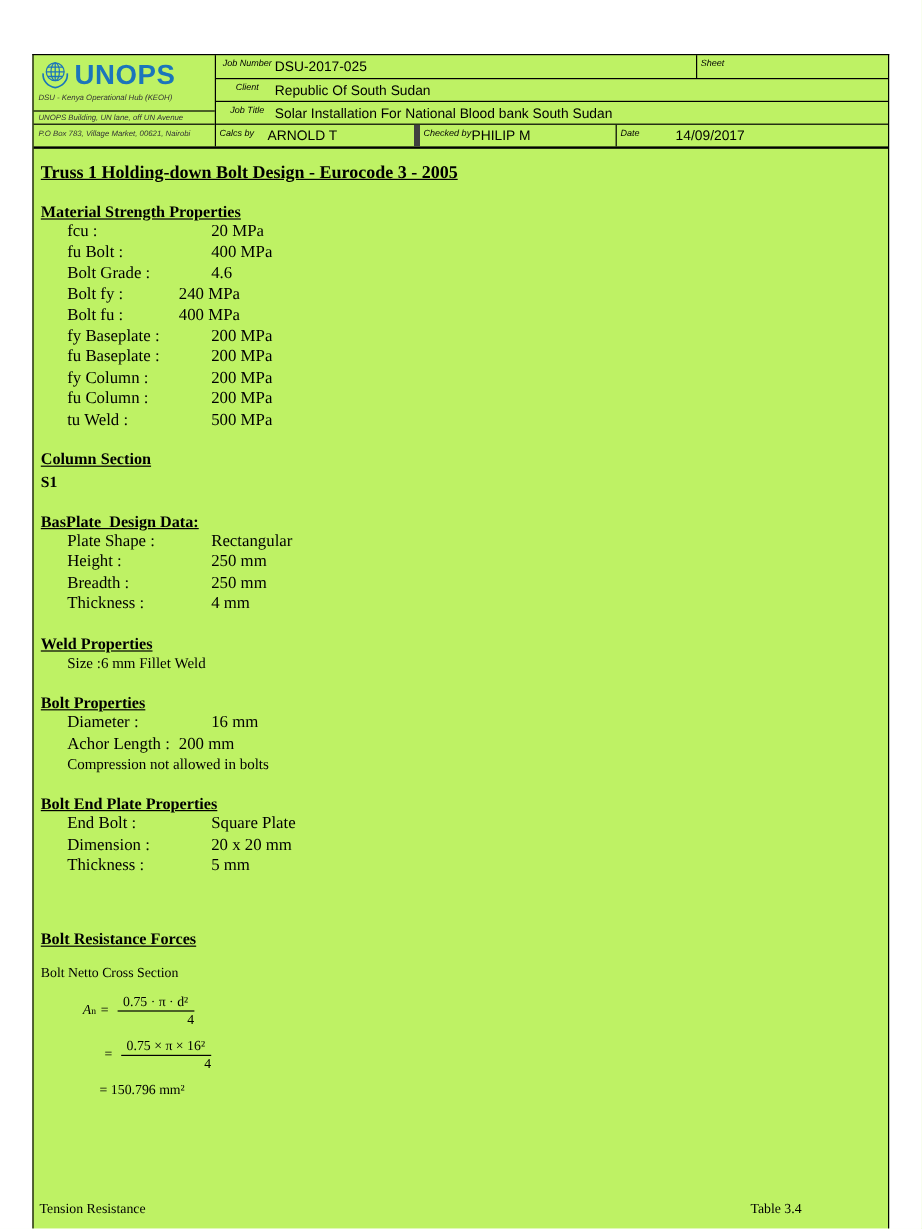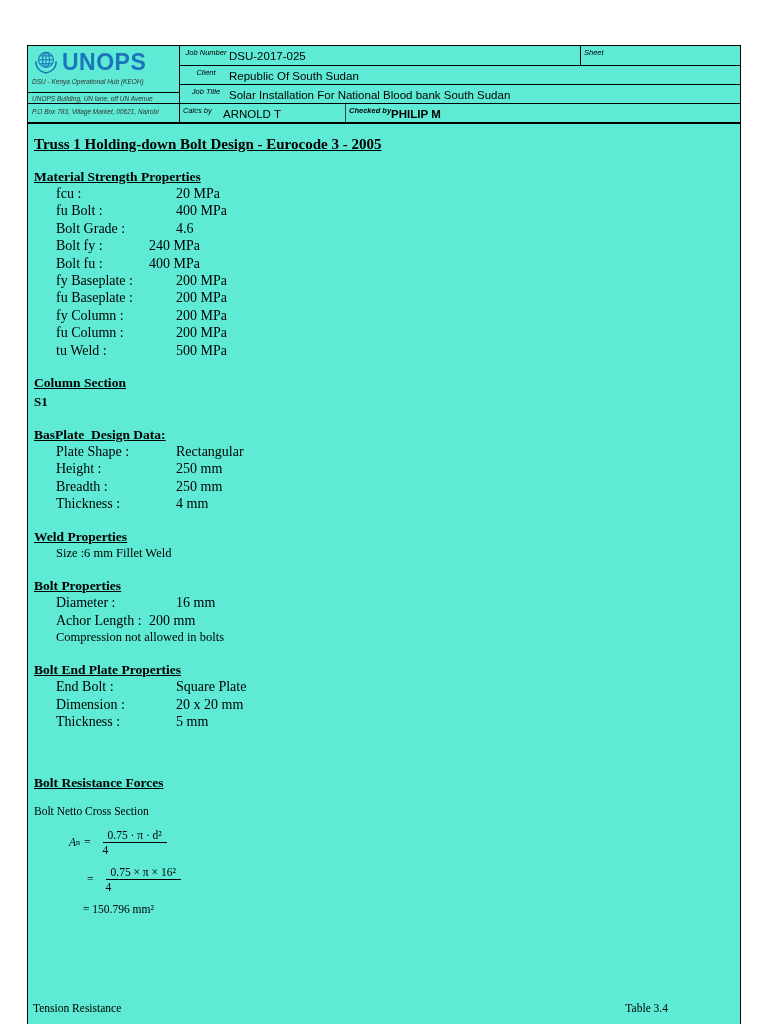--- a/index.html
+++ b/index.html
@@ -5,21 +5,21 @@
   * { margin:0; padding:0; box-sizing:border-box; }
   html,body { background:#fff; }
   body {
     width:768px; height:1024px;
     font-family:"Liberation Serif", serif;
     color:#000;
   }
   .page { position:relative; width:768px; height:1024px; background:#fff; overflow:hidden; }
   .frame {
     position:absolute; left:27px; top:45px; width:714px; height:979px;
-    border:1px solid #000; border-bottom:none; background:#5eead4;
+    border:1px solid #000; border-bottom:none; background:#bef264;
   }
 
   
   .hdr { display:flex; border-bottom:2px solid #000; height:78px; }
   .logo-cell { width:152px; border-right:1px solid #000; display:flex; flex-direction:column; }
   .logo-block { flex:1; padding:2px 4px 0; }
   .logo-row { display:flex; align-items:center; gap:2px; }
   .brand {
     font-family:"Liberation Sans", sans-serif; font-weight:bold; font-size:23px;
     color:var(--brand_blue, #1b75bb); letter-spacing:0.5px; line-height:1;
@@ -38,21 +38,21 @@
   .cell-label {
     font-family:"Liberation Sans", sans-serif; font-style:italic; font-size:7.5px;
     white-space:nowrap; min-width:46px; padding-top:1px;
   }
   .cell-value {
     font-family:"Liberation Sans", sans-serif; font-size:11.5px;
     padding-top:3px; white-space:nowrap;
   }
   .cell-sheet { width:160px; border-left:1px solid #000; }
   .row4 .cell-calcs { width:165px; }
-  .row4 .cell-checked { width:168px; border-left:1px solid #404040;font-weight:bold; }
+  .row4 .cell-checked { width:168px; border-left:5px solid #404040; }
   .row4 .cell-date { flex:1; border-left:1px solid #000; }
   .row4 .cell-label { min-width:40px; }
   .cell-date .cell-value { margin-left:6px; }
 
   
   .content { padding:6px 10px 0 6px; }
   .title {
     font-size:15px; font-weight:bold; text-decoration:underline;
     margin-top:6px; white-space:pre-wrap;
   }
@@ -68,21 +68,21 @@
   .plain-bold-line { margin-left:22px; font-weight:normal; font-size:12.5px; line-height:17.4px; white-space:pre-wrap; }
   .sec-value { font-weight:bold; font-size:13px; line-height:18px; margin-top:2px; }
   .sub-line { margin-top:14px; font-size:11.5px; }
 
   
   .formula { margin-top:12px; font-size:11.5px; }
   .f-line { display:flex; align-items:center; margin-top:10px; margin-left:35px; }
   .f-line.indent2 { margin-left:49px; }
   .f-var { font-style:italic; }
   .f-eq { margin:0 4px; }
-  .frac { display:inline-flex; flex-direction:column; align-items:flex-start; margin:0 8px; }
+  .frac { display:inline-flex; flex-direction:column; align-items:flex-end; margin:0 3px; }
   .frac .num { padding:0 5px 1px; border-bottom:1px solid #000; text-align:center; }
   .frac .den { padding-top:1px; }
   sub { font-size:8px; }
 
   
   .footer {
     position:absolute; left:33px; right:100px; bottom:10px;
     display:flex; justify-content:space-between; font-size:11.5px;
   }
 </style>
@@ -142,20 +142,24 @@
 
         <div class="hdr-row row4">
           <div class="cell cell-calcs">
             <span class="cell-label">Calcs by</span>
             <span class="cell-value">ARNOLD T</span>
           </div>
           <div class="cell cell-checked">
             <span class="cell-label">Checked by</span>
             <span class="cell-value">PHILIP M</span>
           </div>
+          <div class="cell cell-date">
+            <span class="cell-label">Date</span>
+            <span class="cell-value">14/09/2017</span>
+          </div>
         </div>
       </div>
     </div>
 
     <div class="content">
       <div class="title">Truss 1 Holding-down Bolt Design - Eurocode 3 - 2005</div>
 
       <div class="sec-heading">Material Strength Properties</div>
       <div class="prop-row">
         <span class="prop-label">fcu :</span>

